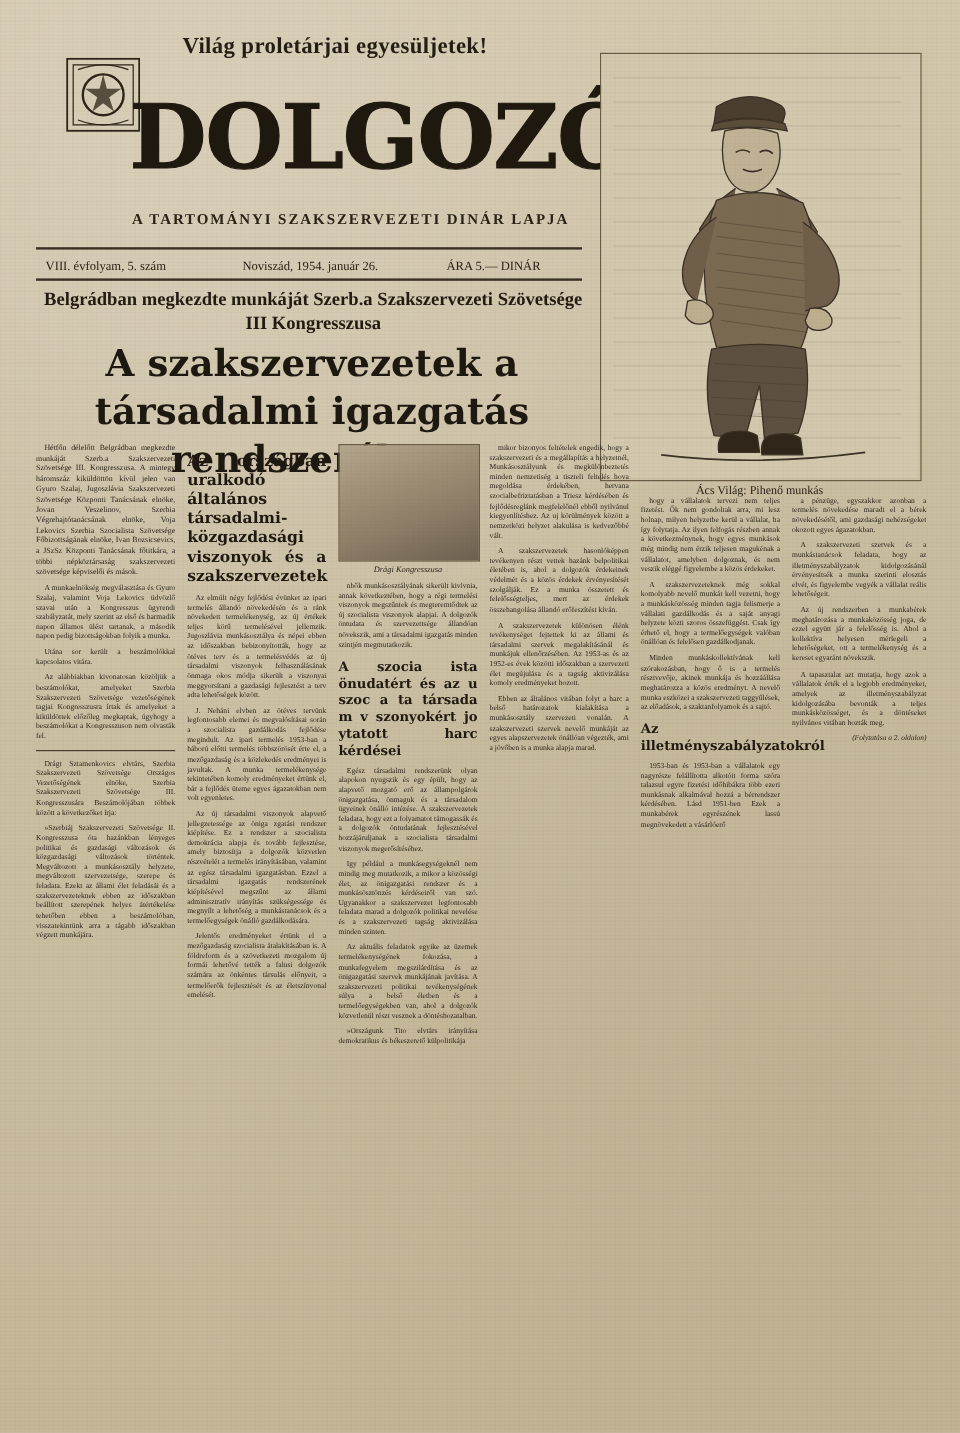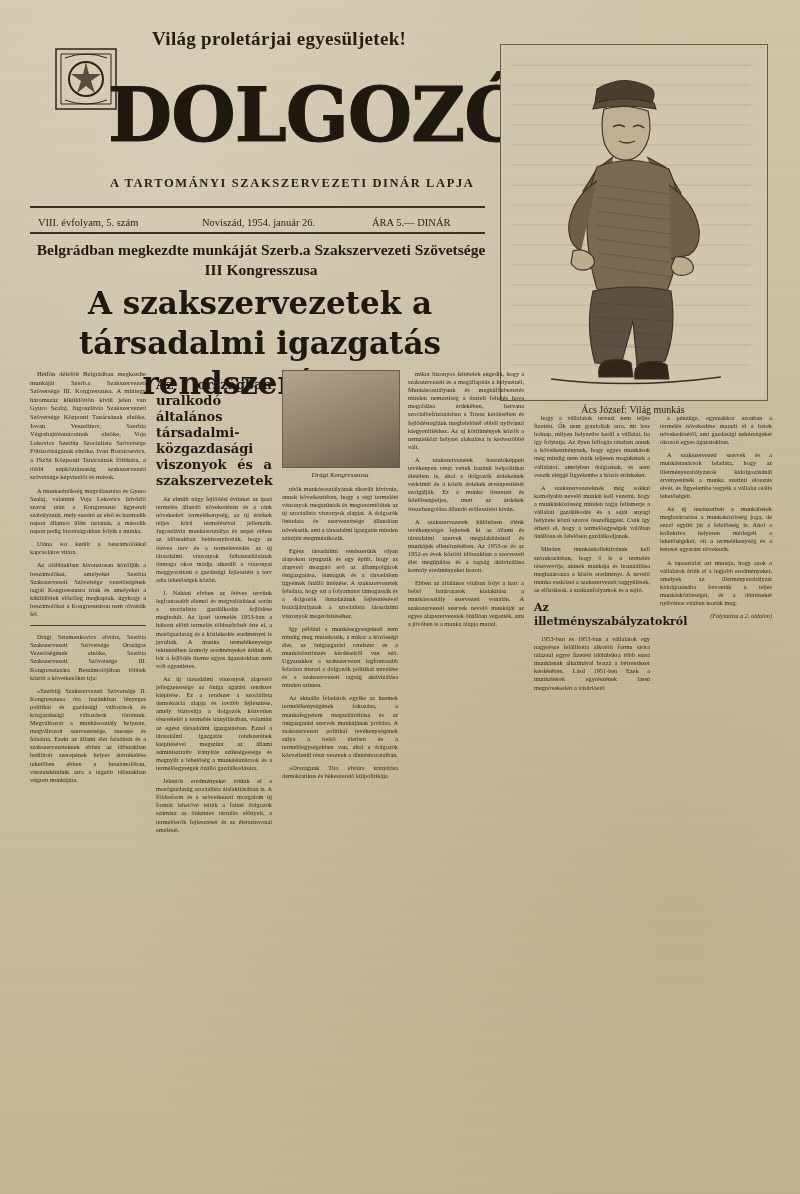--- a/index.html
+++ b/index.html
@@ -201,21 +201,21 @@
           <path d="M94 258 L168 262 M92 272 L170 276 M92 286 L170 290 M94 300 L168 304"></path>
         </g>
 
         <path d="M104 316 q16 -4 26 2 l2 14 l-34 0 q-2 -12 6 -16 z" fill="#2f2619"></path>
         <path d="M140 318 q16 -4 26 2 l2 14 l-34 0 q-2 -12 6 -16 z" fill="#2f2619"></path>
 
         <path d="M50 334 q80 10 170 -2" stroke-width="1.4"></path>
       </g>
     </svg>
   </div>
-  <div class="illu-cap">Ács József: Világ munkás</div>
+  <div class="illu-cap">Ács Világ: Pihenő munkás</div>
 
   <div class="col c1">
     <p class="lead">Hétfőn délelőtt Belgrádban megkezdte munkáját Szerb.a Szakszervezeti Szövetsége III. Kongresszusa. A mintegy háromszáz kiküldöttön kívül jelen van Gyuro Szalaj, Jugoszlávia Szakszervezeti Szövetsége Központi Tanácsának elnöke, Jovan Veszelinov, Szerbia Végrehajtótanácsának elnöke, Voja Lekovics Szerbia Szocialista Szövetsége Főbizottságának elnöke, Ivan Bozsicsevics, a JSzSz Központi Tanácsának főtitkára, a többi népköztársaság szakszervezeti szövetsége képviselői és mások.</p>
     <p>A munkaelnökség megválasztása és Gyuro Szalaj, valamint Voja Lekovics üdvözlő szavai után a Kongresszus ügyrendi szabályzatát, mely szerint az első és harmadik napon államos ülést tartanak, a második napon pedig bizottságokban folyik a munka.</p>
     <p>Utána sor került a beszámolókkal kapcsolatos vitára.</p>
     <p>Az alábbiakban kivonatosan közöljük a beszámolókat, amelyeket Szerbia Szakszervezeti Szövetsége vezetőségének tagjai Kongresszusra írtak és amelyeket a kiküldöttek előzőleg megkaptak, úgyhogy a beszámolókat a Kongresszuson nem olvasták fel.</p>
     <div class="divider"></div>
     <p>Drágt Sztamenkovics elvtárs, Szerbia Szakszervezeti Szövetsége Országos Vezetőségének elnöke, Szerbia Szakszervezeti Szövetsége III. Kongresszusára Beszámolójában többek között a következőket írja:</p>
     <p>»Szerbiáj Szakszervezeti Szövetsége II. Kongresszusa óta hazánkban lényeges politikai és gazdasági változások és közgazdasági változások történtek. Megváltozott a munkásosztály helyzete, megváltozott szervezetsége, szerepe és feladata. Ezekt az állami élet feladásái és a szakszervezeteknek ebben az időszakban beállított szerepének helyes átértékelése tehetőben ebben a beszámolóban, visszatekintünk arra a tágabb időszakban végzett munkájára.</p>
   </div>
@@ -225,20 +225,21 @@
     <p>Az elmúlt négy fejlődési évünket az ipari termelés állandó növekedésén és a ránk növekedett termelékenység, az új értékek teljes körű termelésével jellemzik. Jugoszlávia munkásosztálya és népei ebben az időszakban bebizonyították, hogy az ötéves terv és a termelésvédés az új társadalmi viszonyok felhasználásának önmaga okos módja sikerült a viszonyai meggyorsítani a gazdasági fejlesztést a terv adta lehetőségek között.</p>
     <p>J. Neháni elvben az ötéves tervünk legfontosabb elemei és megvalósításai során a szocialista gazdálkodás fejlődése megindult. Az ipari termelés 1953-ban a háború előtti termelés többszörösét érte el, a mezőgazdaság és a közlekedés eredményei is javultak. A munka termelékenysége tekintetében komoly eredményeket értünk el, bár a fejlődés üteme egyes ágazatokban nem volt egyenletes.</p>
     <p>Az új társadalmi viszonyok alapvető jellegzetessége az öniga zgatási rendszer kiépítése. Ez a rendszer a szocialista demokrácia alapja és tovább fejlesztése, amely biztosítja a dolgozók közvetlen részvételét a termelés irányításában, valamint az egész társadalmi igazgatásban. Ezzel a társadalmi igazgatás rendszerének kiépítésével megszűnt az állami adminisztratív irányítás szükségessége és megnyílt a lehetőség a munkástanácsok és a termelőegységek önálló gazdálkodására.</p>
     <p>Jelentős eredményeket értünk el a mezőgazdaság szocialista átalakításában is. A földreform és a szövetkezeti mozgalom új formái lehetővé tették a falusi dolgozók számára az önkéntes társulás előnyeit, a termelőerők fejlesztését és az életszínvonal emelését.</p>
   </div>
 
   <div class="col c3">
     <div class="photo"></div>
     <div class="photo-cap">Drági Kongresszusa</div>
     <p>nbők munkásosztályának sikerült kivívnia, annak következtében, hogy a régi termelési viszonyok megszűntek és megteremtődtek az új szocialista viszonyok alapjai. A dolgozók öntudata és szervezettsége állandóan növekszik, ami a társadalmi igazgatás minden szintjén megmutatkozik.</p>
+    <div class="subhead sm">A szocia ista önudatért és az u szoc a ta társada m v szonyokért jo ytatott harc kérdései</div>
     <p>Egész társadalmi rendszerünk olyan alapokon nyugszik és egy épült, hogy az alapvető mozgató erő az állampolgárok önigazgatása, önmaguk és a társadalom ügyeinek önálló intézése. A szakszervezetek feladata, hogy ezt a folyamatot támogassák és a dolgozók öntudatának fejlesztésével hozzájáruljanak a szocialista társadalmi viszonyok megerősítéséhez.</p>
     <p>Igy például a munkásegységeknél nem mindig meg mutatkozik, a mikor a közösségi élet, az önigazgatási rendszer és a munkásösztönzés kérdéseiről van szó. Ugyanakkor a szakszervezet legfontosabb feladata marad a dolgozók politikai nevelése és a szakszervezeti tagság aktivizálása minden szinten.</p>
     <p>Az aktuális feladatok egyike az üzemek termelékenységének fokozása, a munkafegyelem megszilárdítása és az önigazgatási szervek munkájának javítása. A szakszervezeti politikai tevékenységének súlya a belső életben és a termelőegységekben van, ahol a dolgozók közvetlenül részt vesznek a döntéshozatalban.</p>
     <p>»Országunk  Tito elvtárs irányítása demokratikus és békeszerető külpolitikája</p>
   </div>
 
   <div class="col c4">
     <p>mikor bizonyos feltételek engedik, hogy a szakszervezeti és a megállapítás a helyzetnél, Munkásosztályunk és megkülönbeztetés minden nemzetiség a tiszteli feltelés hova megoldása érdekében, hervana szocialbefriztatásban a Triesz kérdésében és fejlődésreglánk megfelelőnél ebből nyilvánul kiegyenlítéshez. Az uj körülmények között a nemzetközi helyzet alakulása is kedvezőbbé vált.</p>
     <p>A szakszervezetek hasonlóképpen tevékenyen részt vettek hazánk belpolitikai életében is, ahol a dolgozók érdekeinek védelmét és a közös érdekek érvényesítését szolgálják. Ez a munka összetett és felelősségteljes, mert az érdekek összehangolása állandó erőfeszítést kíván.</p>
     <p>A szakszervezetek különösen élénk tevékenységet fejtettek ki az állami és társadalmi szervek megalakításánál és munkájuk ellenőrzésében. Az 1953-as és az 1952-es évek közötti időszakban a szervezeti élet megújulása és a tagság aktivizálása komoly eredményeket hozott.</p>

